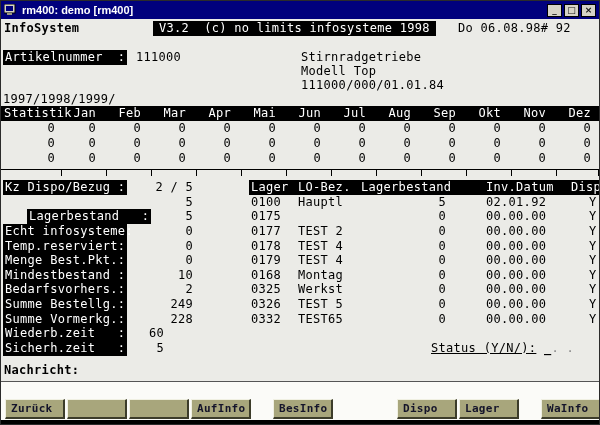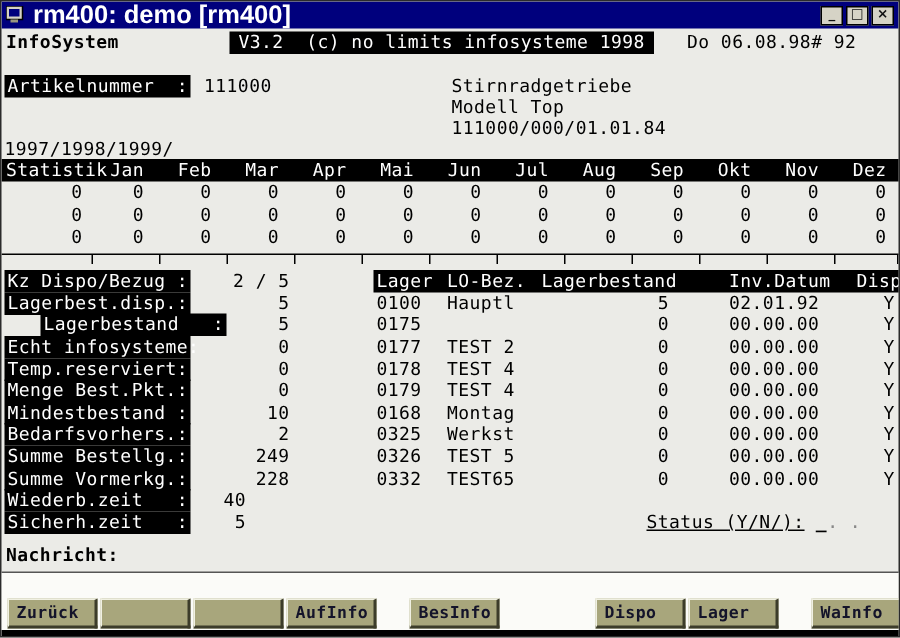--- a/index.html
+++ b/index.html
@@ -6,21 +6,21 @@
   .screen{
     position:relative;width:600px;height:425px;box-sizing:border-box;
     background:#ebebe7;border:1px solid #2b2b2b;overflow:hidden;
     font-family:"DejaVu Sans Mono","Liberation Mono",monospace;
     font-size:12px;color:#000;letter-spacing:0.3px;
   }
   
   .titlebar{position:absolute;left:0;top:0;right:0;height:18px;background:#00007d;
     display:flex;align-items:center;padding:0 3px;gap:4px;box-sizing:border-box;}
   .title-text{color:#fff;font-family:"Liberation Sans","DejaVu Sans",sans-serif;
-    font-weight:bold;font-size:17px;letter-spacing:0;flex:1;white-space:nowrap;}
+    font-weight:bold;font-size:11px;letter-spacing:0;flex:1;white-space:nowrap;}
   .app-icon{width:14px;height:12px;display:inline-block;}
   .win-btns{display:flex;gap:2px;}
   .win-btn{width:15px;height:13px;background:#d6d3c6;border:1px solid #000;
     box-sizing:border-box;display:flex;align-items:center;justify-content:center;
     font-size:9px;font-weight:bold;color:#111;line-height:1;cursor:pointer;
     font-family:"DejaVu Sans",sans-serif;letter-spacing:0;}
   
   .row{position:absolute;left:0;height:15px;line-height:15px;white-space:pre;}
   .inv{background:#000;color:#fff;}
   
@@ -130,40 +130,39 @@
   <div class="row message-label">Nachricht:</div>
   <div class="hr-line"></div>
   <div class="bottom-strip"></div>
   <div class="black-strip"></div>
 
 <div class="row stat-row" style="top: 120px;"><span class="stat-cell first">0</span><span class="stat-cell">0</span><span class="stat-cell">0</span><span class="stat-cell">0</span><span class="stat-cell">0</span><span class="stat-cell">0</span><span class="stat-cell">0</span><span class="stat-cell">0</span><span class="stat-cell">0</span><span class="stat-cell">0</span><span class="stat-cell">0</span><span class="stat-cell">0</span><span class="stat-cell">0</span></div>
     <div class="row stat-row" style="top: 135px;"><span class="stat-cell first">0</span><span class="stat-cell">0</span><span class="stat-cell">0</span><span class="stat-cell">0</span><span class="stat-cell">0</span><span class="stat-cell">0</span><span class="stat-cell">0</span><span class="stat-cell">0</span><span class="stat-cell">0</span><span class="stat-cell">0</span><span class="stat-cell">0</span><span class="stat-cell">0</span><span class="stat-cell">0</span></div>
     <div class="row stat-row" style="top: 150px;"><span class="stat-cell first">0</span><span class="stat-cell">0</span><span class="stat-cell">0</span><span class="stat-cell">0</span><span class="stat-cell">0</span><span class="stat-cell">0</span><span class="stat-cell">0</span><span class="stat-cell">0</span><span class="stat-cell">0</span><span class="stat-cell">0</span><span class="stat-cell">0</span><span class="stat-cell">0</span><span class="stat-cell">0</span></div>
     <div class="row dispo-label" style="top: 179px;">Kz Dispo/Bezug :</div>
     <div class="row dispo-value" style="top: 179px;">2 / 5</div>
-    <div class="row dispo-label" style="top: 194px;">Lagerbest.disp.:</div>
     <div class="row dispo-value" style="top: 194px;">5</div>
     <div class="row dispo-label" style="top: 208px; margin-left: 24px;">Lagerbestand   :</div>
     <div class="row dispo-value" style="top: 208px;">5</div>
     <div class="row dispo-label" style="top: 223px;">Echt infosysteme:</div>
     <div class="row dispo-value" style="top: 223px;">0</div>
     <div class="row dispo-label" style="top: 238px;">Temp.reserviert:</div>
     <div class="row dispo-value" style="top: 238px;">0</div>
     <div class="row dispo-label" style="top: 252px;">Menge Best.Pkt.:</div>
     <div class="row dispo-value" style="top: 252px;">0</div>
     <div class="row dispo-label" style="top: 267px;">Mindestbestand :</div>
     <div class="row dispo-value" style="top: 267px;">10</div>
     <div class="row dispo-label" style="top: 281px;">Bedarfsvorhers.:</div>
     <div class="row dispo-value" style="top: 281px;">2</div>
     <div class="row dispo-label" style="top: 296px;">Summe Bestellg.:</div>
     <div class="row dispo-value" style="top: 296px;">249</div>
     <div class="row dispo-label" style="top: 311px;">Summe Vormerkg.:</div>
     <div class="row dispo-value" style="top: 311px;">228</div>
     <div class="row dispo-label" style="top: 325px;">Wiederb.zeit   :</div>
-    <div class="row dispo-value narrow" style="top: 325px;">40</div>
+    <div class="row dispo-value narrow" style="top: 325px;">60</div>
     <div class="row dispo-label" style="top: 340px;">Sicherh.zeit   :</div>
     <div class="row dispo-value narrow" style="top: 340px;">5</div>
     <div class="row wh-row" style="top: 194px;"><span class="wh-cell wh-lager">0100</span><span class="wh-cell wh-lobez">Hauptl</span><span class="wh-cell wh-bestand">5</span><span class="wh-cell wh-inv">02.01.92</span><span class="wh-cell wh-disp">Y</span></div>
     <div class="row wh-row" style="top: 208px;"><span class="wh-cell wh-lager">0175</span><span class="wh-cell wh-lobez"></span><span class="wh-cell wh-bestand">0</span><span class="wh-cell wh-inv">00.00.00</span><span class="wh-cell wh-disp">Y</span></div>
     <div class="row wh-row" style="top: 223px;"><span class="wh-cell wh-lager">0177</span><span class="wh-cell wh-lobez">TEST 2</span><span class="wh-cell wh-bestand">0</span><span class="wh-cell wh-inv">00.00.00</span><span class="wh-cell wh-disp">Y</span></div>
     <div class="row wh-row" style="top: 238px;"><span class="wh-cell wh-lager">0178</span><span class="wh-cell wh-lobez">TEST 4</span><span class="wh-cell wh-bestand">0</span><span class="wh-cell wh-inv">00.00.00</span><span class="wh-cell wh-disp">Y</span></div>
     <div class="row wh-row" style="top: 252px;"><span class="wh-cell wh-lager">0179</span><span class="wh-cell wh-lobez">TEST 4</span><span class="wh-cell wh-bestand">0</span><span class="wh-cell wh-inv">00.00.00</span><span class="wh-cell wh-disp">Y</span></div>
     <div class="row wh-row" style="top: 267px;"><span class="wh-cell wh-lager">0168</span><span class="wh-cell wh-lobez">Montag</span><span class="wh-cell wh-bestand">0</span><span class="wh-cell wh-inv">00.00.00</span><span class="wh-cell wh-disp">Y</span></div>
     <div class="row wh-row" style="top: 281px;"><span class="wh-cell wh-lager">0325</span><span class="wh-cell wh-lobez">Werkst</span><span class="wh-cell wh-bestand">0</span><span class="wh-cell wh-inv">00.00.00</span><span class="wh-cell wh-disp">Y</span></div>
     <div class="row wh-row" style="top: 296px;"><span class="wh-cell wh-lager">0326</span><span class="wh-cell wh-lobez">TEST 5</span><span class="wh-cell wh-bestand">0</span><span class="wh-cell wh-inv">00.00.00</span><span class="wh-cell wh-disp">Y</span></div>

